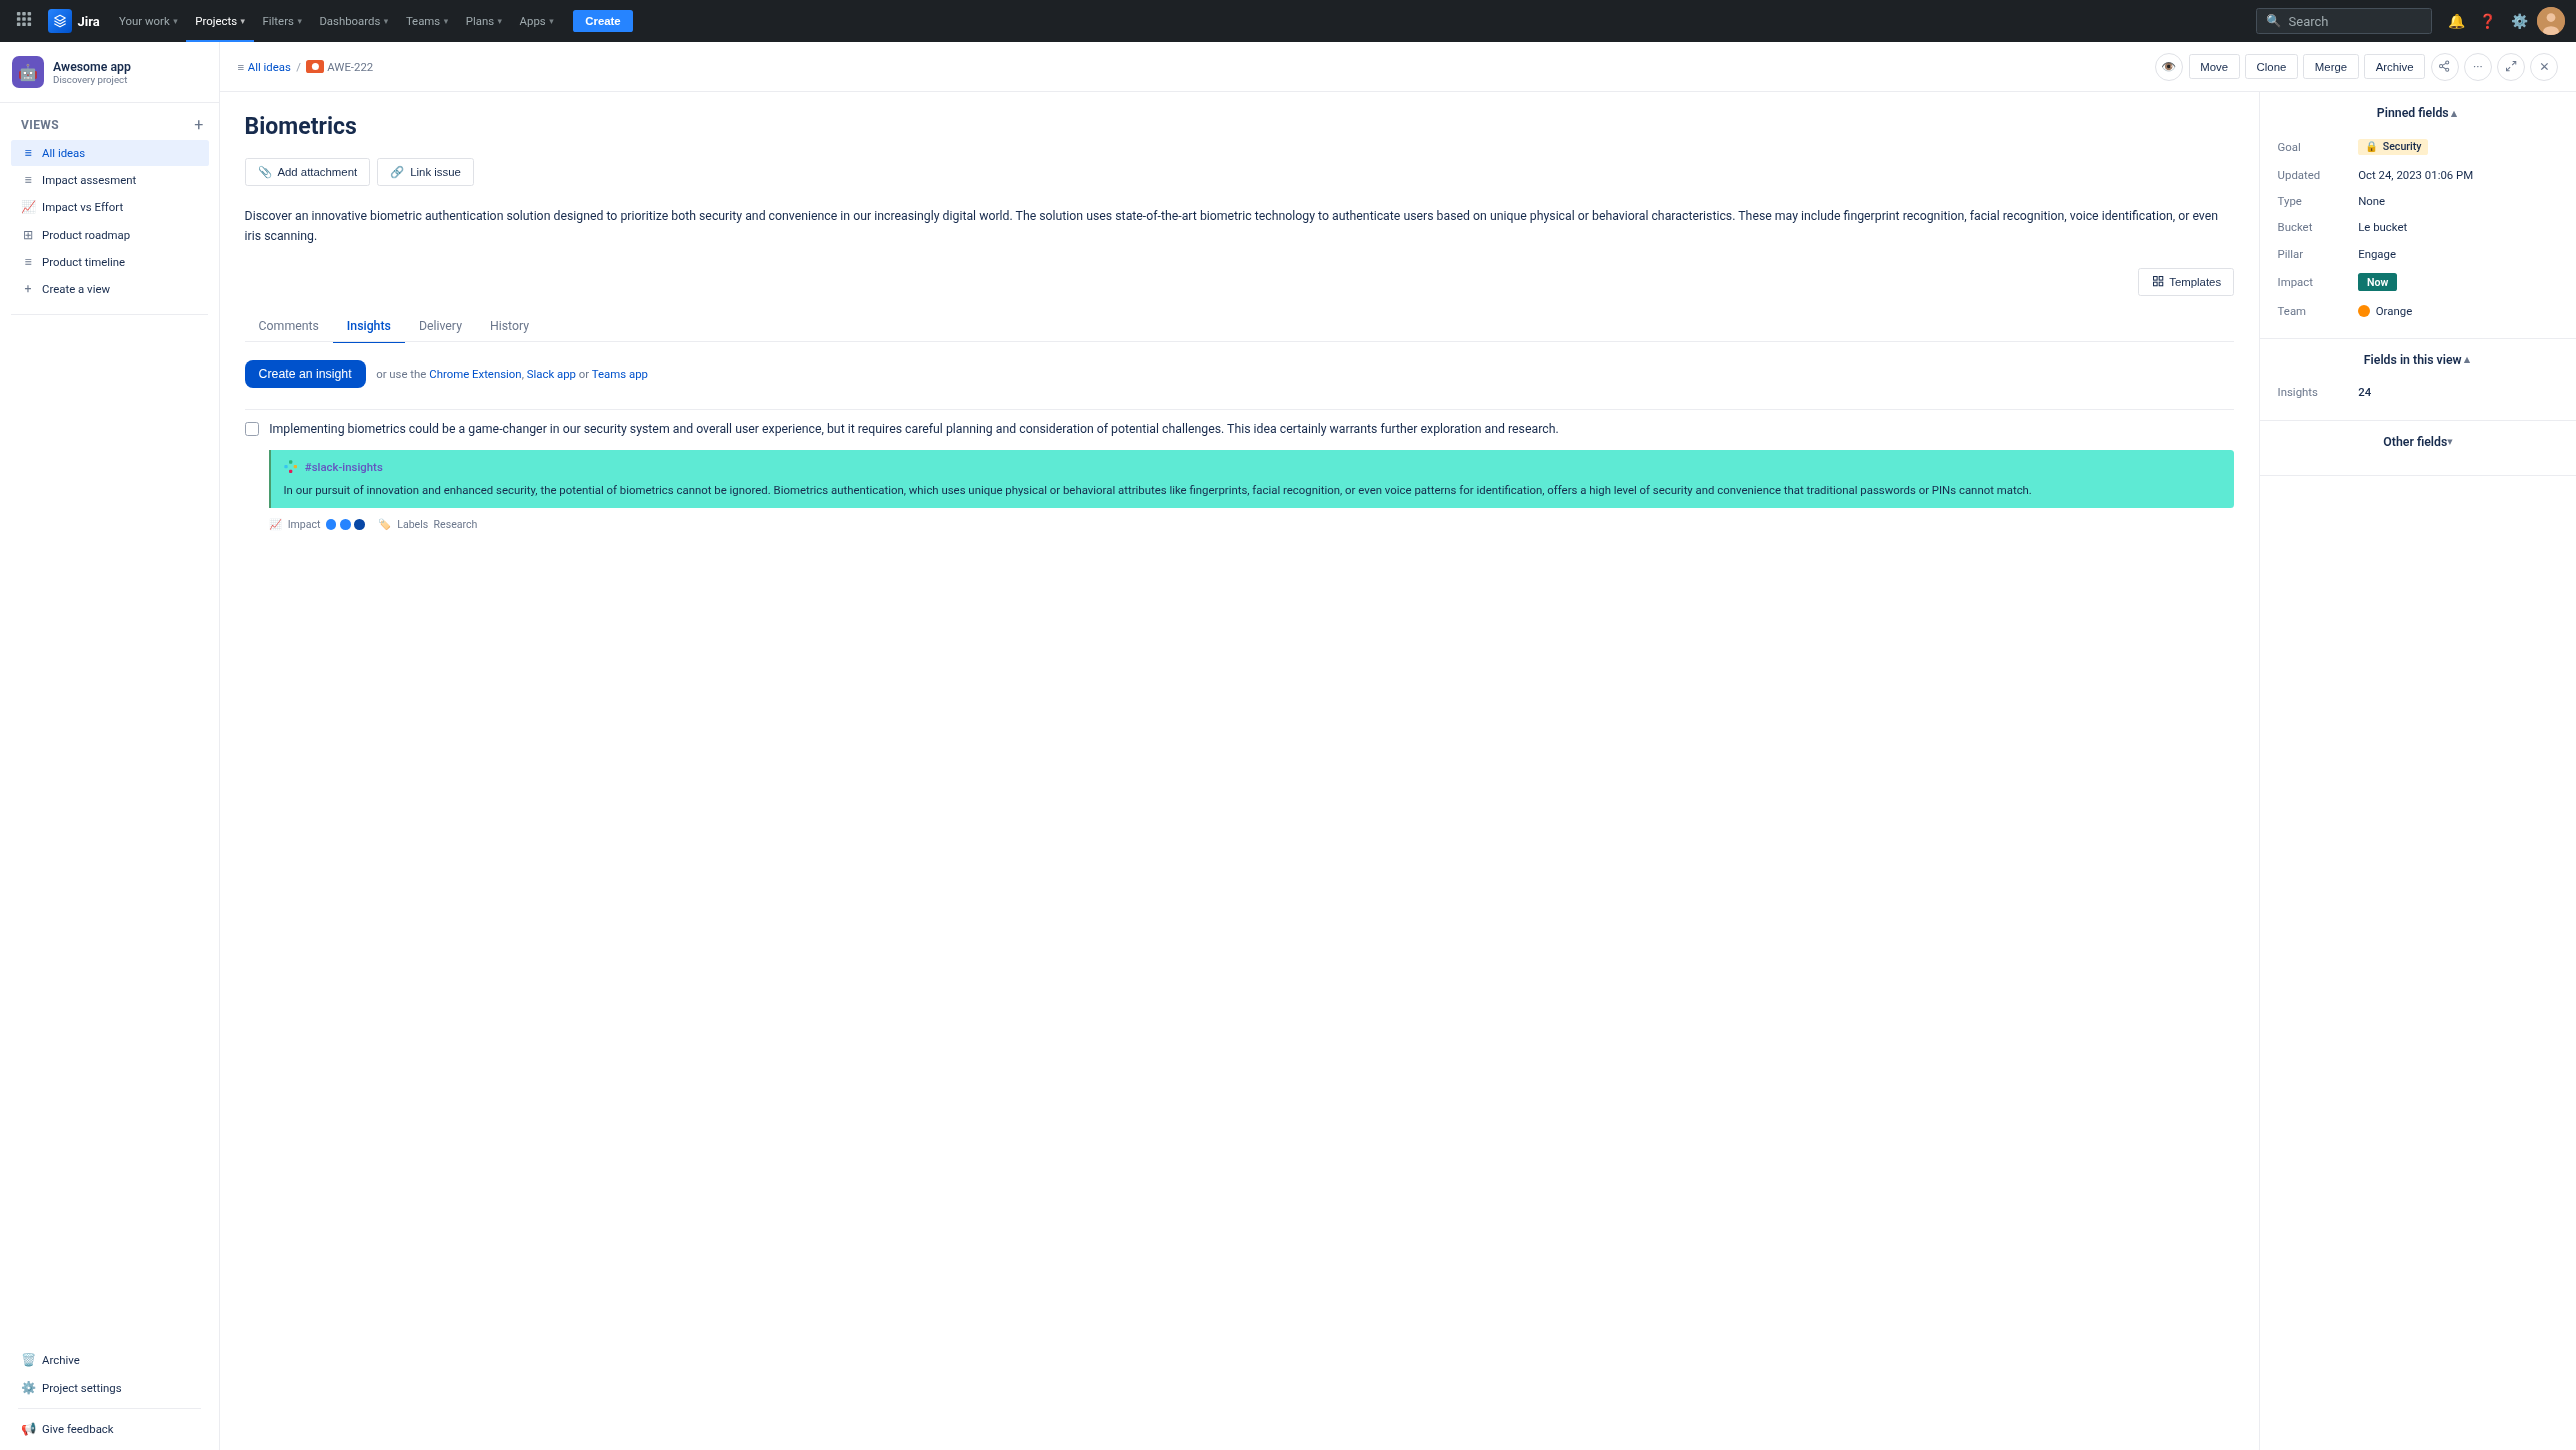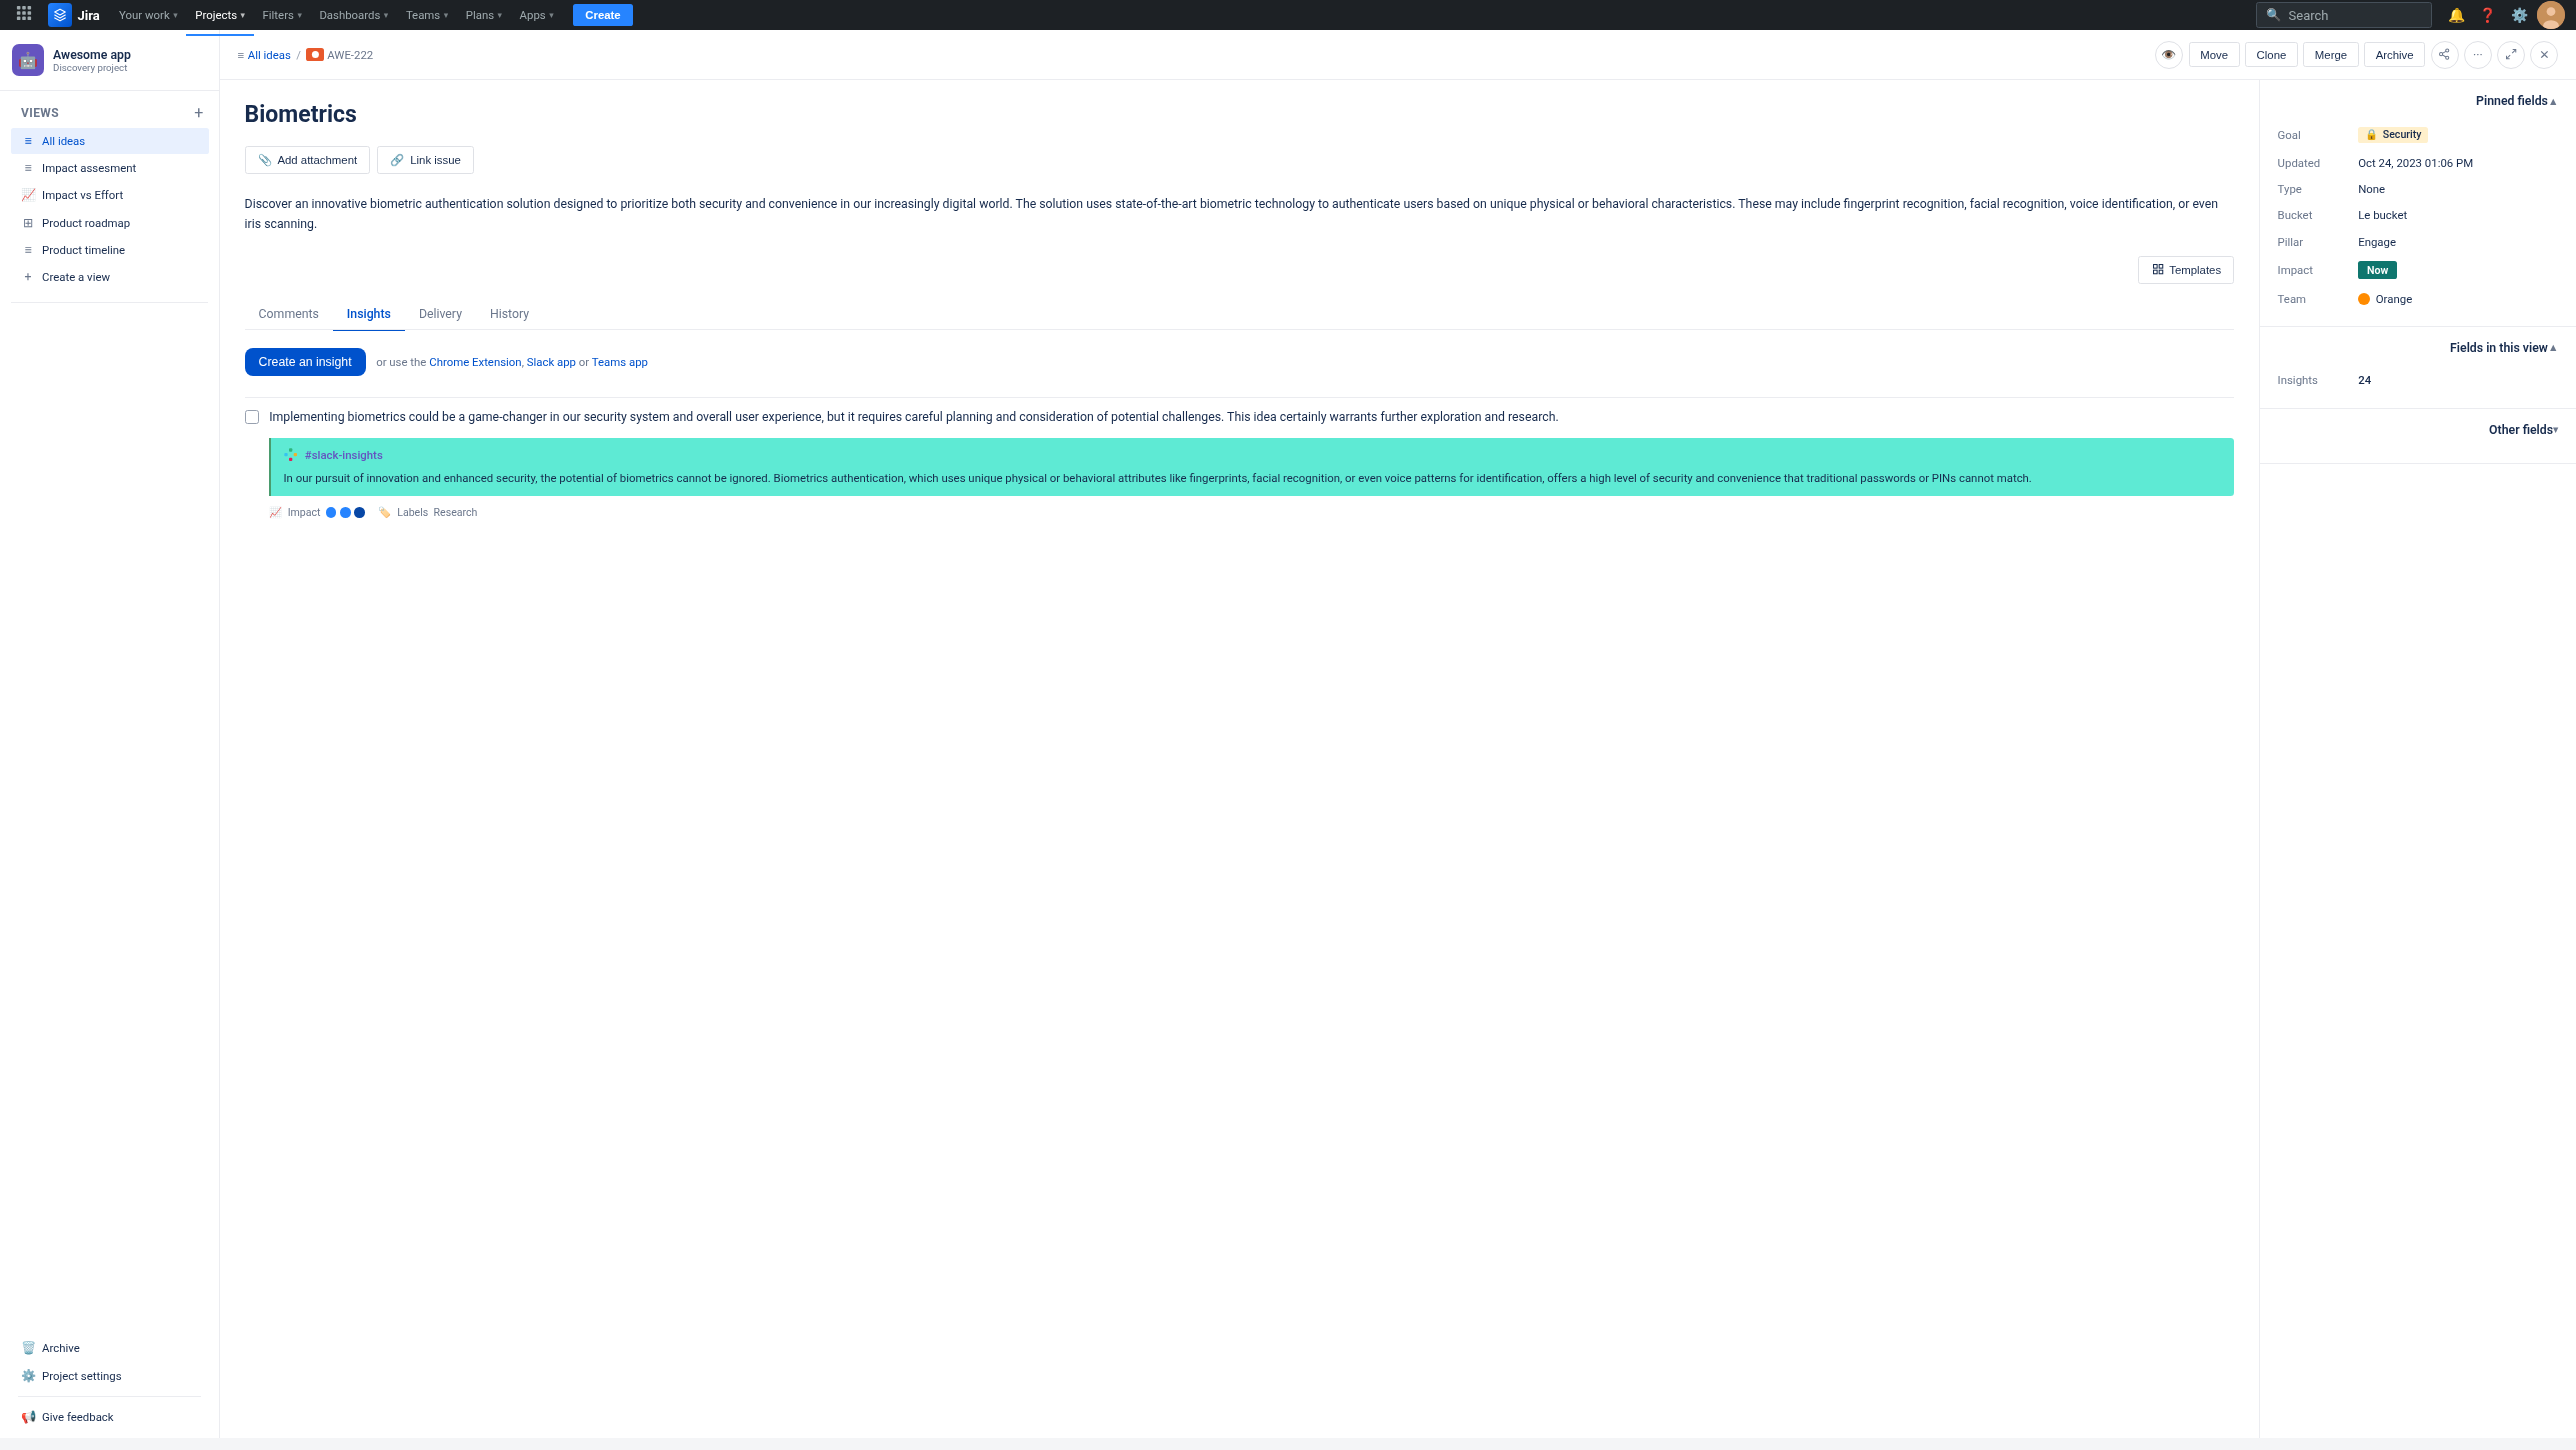--- a/index.html
+++ b/index.html
@@ -1,20 +1,20 @@
 <!DOCTYPE html>
 <html style="font-size:14px"><head>
   <meta charset="utf-8">
   <style>
     * { box-sizing: border-box; margin: 0; padding: 0; }
     body { font-family: -apple-system, BlinkMacSystemFont, 'Segoe UI', Roboto, sans-serif; background: #f4f5f7; color: #172b4d; font-size: 12.3px; overflow: hidden; }
 
     
     .topnav {
-      display: flex; align-items: center; background: #1d2125; height: 30px;
+      display: flex; align-items: center; background: #1d2125; height: 42px;
       padding: 0 10.6px; gap: 3.5px; position: relative; z-index: 100;
     }
     .topnav-apps-icon { color: #9faaae; font-size: 16px; padding: 5.3px; cursor: pointer; }
     .topnav-logo { display: flex; align-items: center; gap: 5.3px; padding: 3.5px 7px; cursor: pointer; }
     .topnav-logo-icon {
       width: 24.6px; height: 24.6px; background: linear-gradient(135deg, #2684ff 0%, #0052cc 100%);
       border-radius: 3.5px; display: flex; align-items: center; justify-content: center;
     }
     .topnav-logo-icon svg { fill: white; }
     .topnav-logo-text { color: white; font-weight: 700; font-size: 13px; }
@@ -179,21 +179,21 @@
     .meta-item { display: flex; align-items: center; gap: 5.3px; }
     .impact-dots { display: flex; gap: 3.5px; }
     .dot { width: 10.6px; height: 10.6px; border-radius: 50%; }
     .dot-blue { background: #2684ff; }
     .dot-dark-blue { background: #0747a6; }
 
     
     .right-panel { width: 317px; min-width: 317px; background: white; border-left: 0.9px solid #ebecf0; overflow-y: auto; }
     .panel-section { padding: 14px 17.6px; border-bottom: 0.9px solid #ebecf0; }
     .panel-section-header {
-      display: flex; align-items: center; justify-content: flex-end;
+      display: flex; align-items: center; justify-content: center;
       margin-bottom: 12.3px; cursor: pointer;
     }
     .panel-section-title { font-size: 12.3px; font-weight: 600; color: #172b4d; }
     .panel-chevron { color: #6b778c; font-size: 10.6px; }
     .field-row { display: flex; align-items: center; padding: 6.2px 0; gap: 10.6px; }
     .field-label { font-size: 11.4px; color: #6b778c; width: 70px; flex-shrink: 0; }
     .field-value { font-size: 11.4px; color: #172b4d; display: flex; align-items: center; gap: 5.3px; }
     .goal-badge {
       display: flex; align-items: center; gap: 4.4px; background: #fff0cc;
       padding: 1.8px 7px; border-radius: 2.6px; font-size: 10.6px; font-weight: 500;

